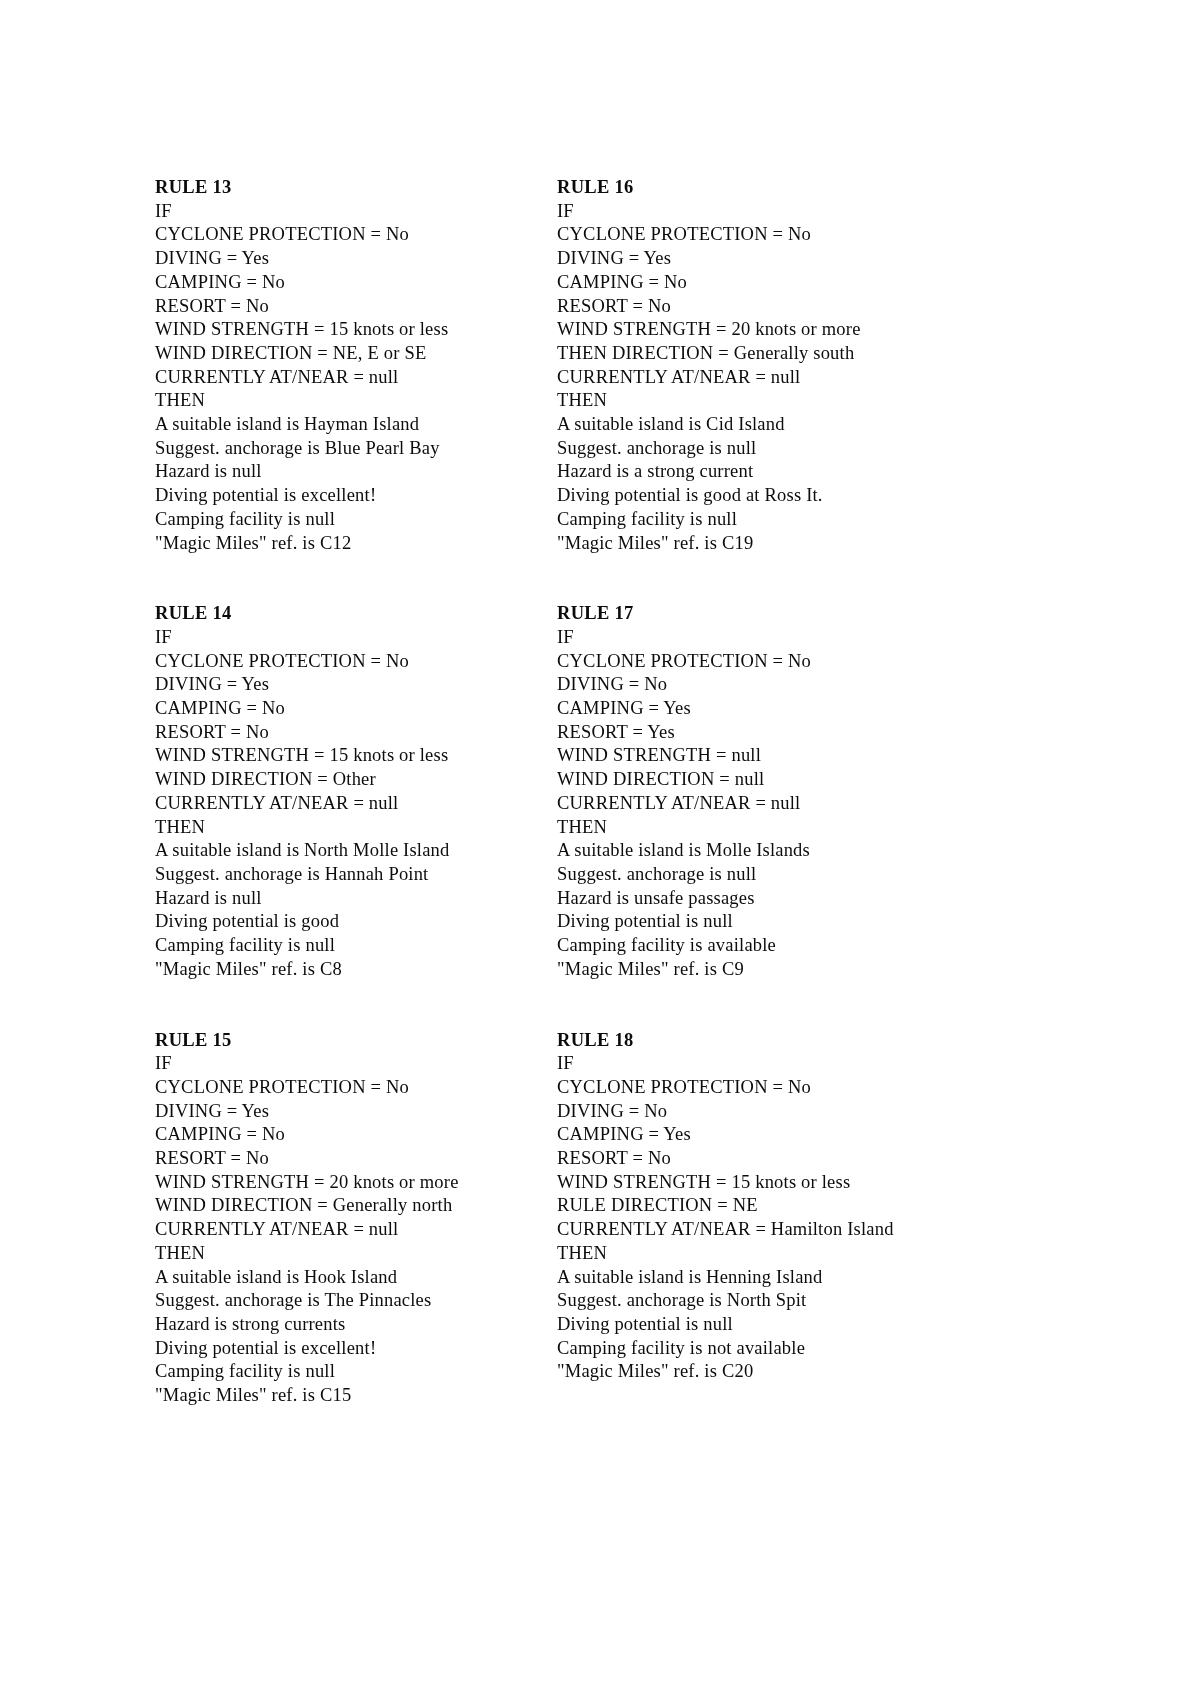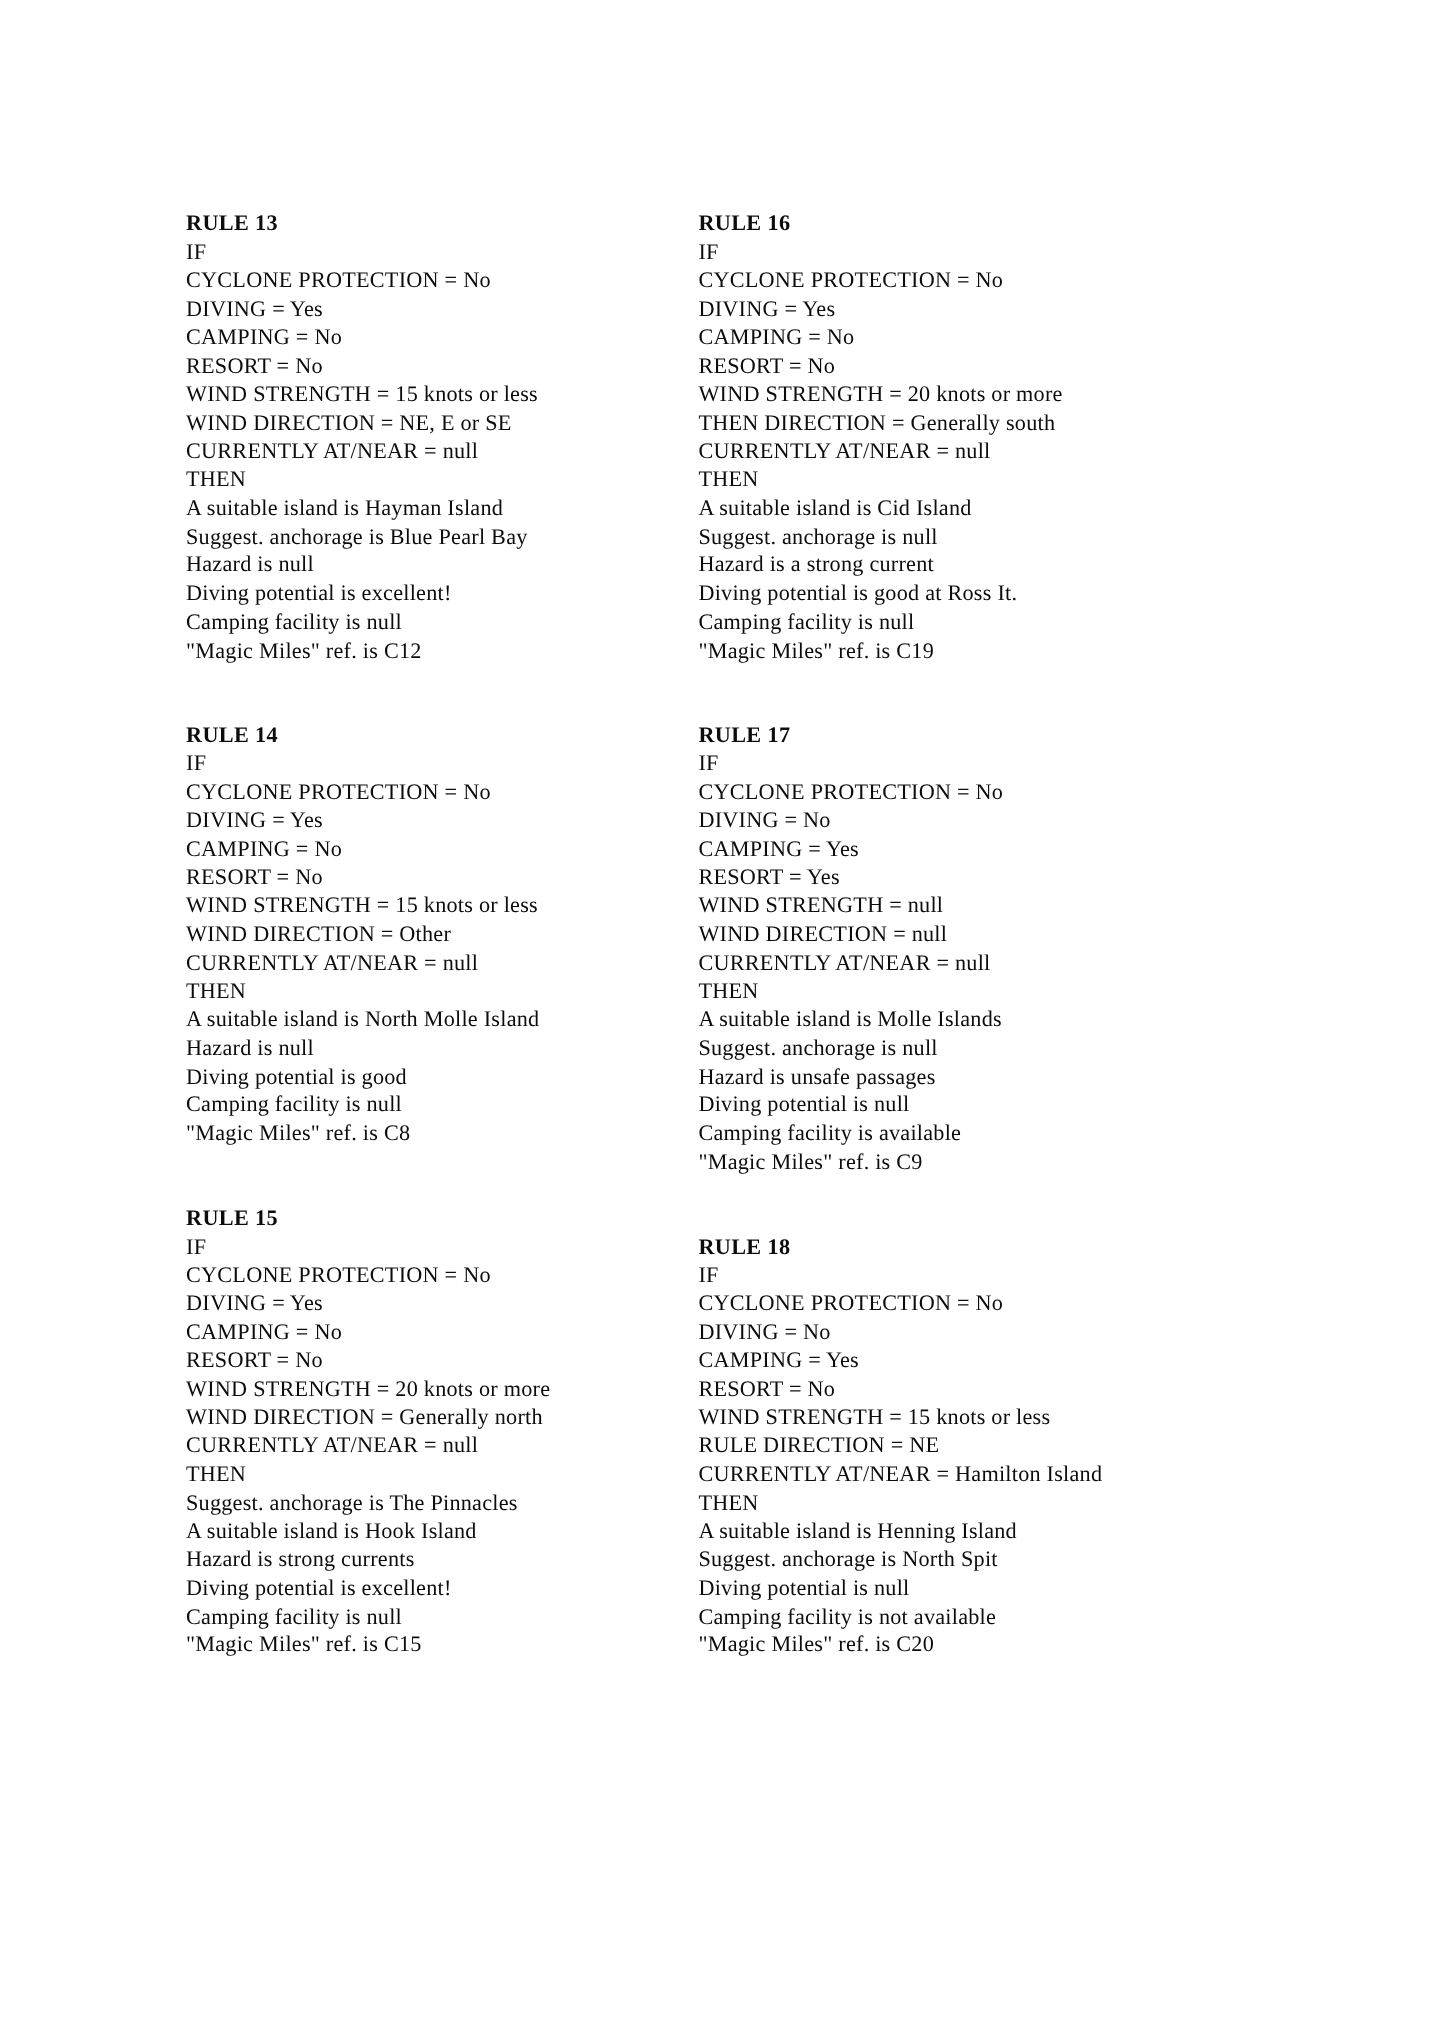--- a/index.html
+++ b/index.html
@@ -18,21 +18,20 @@
     inset: 0;
     background: #ffffff;
     color: #0c0c0c;
     font-family: "Liberation Serif", "DejaVu Serif", serif;
     font-size: 18.5px;
     line-height: 23.7px;
   }
   .columns {
     display: flex;
     padding: 176px 12px 0 155px;
-    gap: 25px;
   }
   .col {
     width: 402px;
     flex: 0 0 402px;
   }
   .rule {
     margin: 0 0 47px 0;
   }
   .rule-title {
     margin: 0;
@@ -80,39 +79,40 @@
         <div class="line kw">IF</div>
         <div class="line">CYCLONE PROTECTION = No</div>
         <div class="line">DIVING = Yes</div>
         <div class="line">CAMPING = No</div>
         <div class="line">RESORT = No</div>
         <div class="line">WIND STRENGTH = 15 knots or less</div>
         <div class="line">WIND DIRECTION = Other</div>
         <div class="line">CURRENTLY AT/NEAR = null</div>
         <div class="line kw">THEN</div>
         <div class="line">A suitable island is North Molle Island</div>
+        <div class="line">Suggest. anchorage is Hannah Point</div>
         <div class="line">Hazard is null</div>
         <div class="line">Diving potential is good</div>
         <div class="line">Camping facility is null</div>
         <div class="line">"Magic Miles" ref. is C8</div>
       </section>
 
       <section class="rule">
         <h2 class="rule-title">RULE 15</h2>
         <div class="line kw">IF</div>
         <div class="line">CYCLONE PROTECTION = No</div>
         <div class="line">DIVING = Yes</div>
         <div class="line">CAMPING = No</div>
         <div class="line">RESORT = No</div>
         <div class="line">WIND STRENGTH = 20 knots or more</div>
         <div class="line">WIND DIRECTION = Generally north</div>
         <div class="line">CURRENTLY AT/NEAR = null</div>
         <div class="line kw">THEN</div>
+        <div class="line">A suitable island is Hook Island</div>
         <div class="line">Suggest. anchorage is The Pinnacles</div>
-        <div class="line">A suitable island is Hook Island</div>
         <div class="line">Hazard is strong currents</div>
         <div class="line">Diving potential is excellent!</div>
         <div class="line">Camping facility is null</div>
         <div class="line">"Magic Miles" ref. is C15</div>
       </section>
 
     </div>
 
     <div class="col">
 

